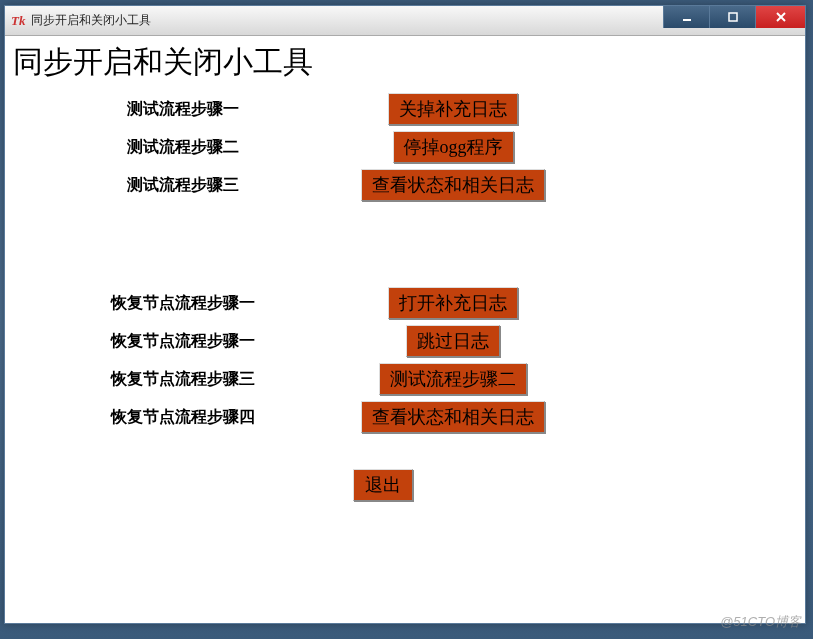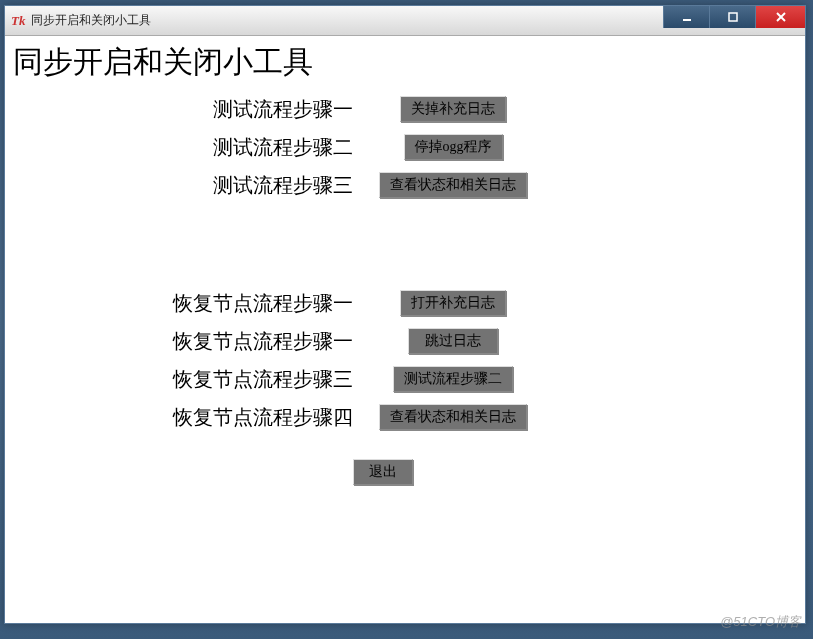--- a/index.html
+++ b/index.html
@@ -80,51 +80,52 @@
     font-family: "SimSun", serif;
   }
   .row {
     display: flex;
     align-items: center;
     height: 32px;
     margin-bottom: 6px;
   }
   .label {
     width: 340px;
-    text-align: right;
-    font-size: 20px;
+    text-align: center;
+    font-size: 16px;
     color: #000;
     font-family: "SimSun", serif;
+    font-weight: bold;
   }
   .btn-col {
     width: 200px;
     display: flex;
     justify-content: center;
   }
   .btn {
-    font-size: 14px;
+    font-size: 18px;
     font-family: "SimSun", serif;
     padding: 3px 10px;
-    background: #737373;
+    background: #c2410c;
     border: 1px solid #888;
     border-top-color: #ddd;
     border-left-color: #ddd;
     box-shadow: 1px 1px 0 #888;
     cursor: pointer;
     min-width: 90px;
     text-align: center;
   }
   .gap {
     height: 80px;
   }
   .exit-row {
     display: flex;
     justify-content: center;
     width: 540px;
-    margin-top: 26px;
+    margin-top: 36px;
     margin-left: 100px;
   }
   .watermark {
     position: absolute;
     right: 12px;
     bottom: 8px;
     font-size: 13px;
     color: rgba(140,140,140,0.7);
     font-family: "Microsoft YaHei", sans-serif;
     font-style: italic;

